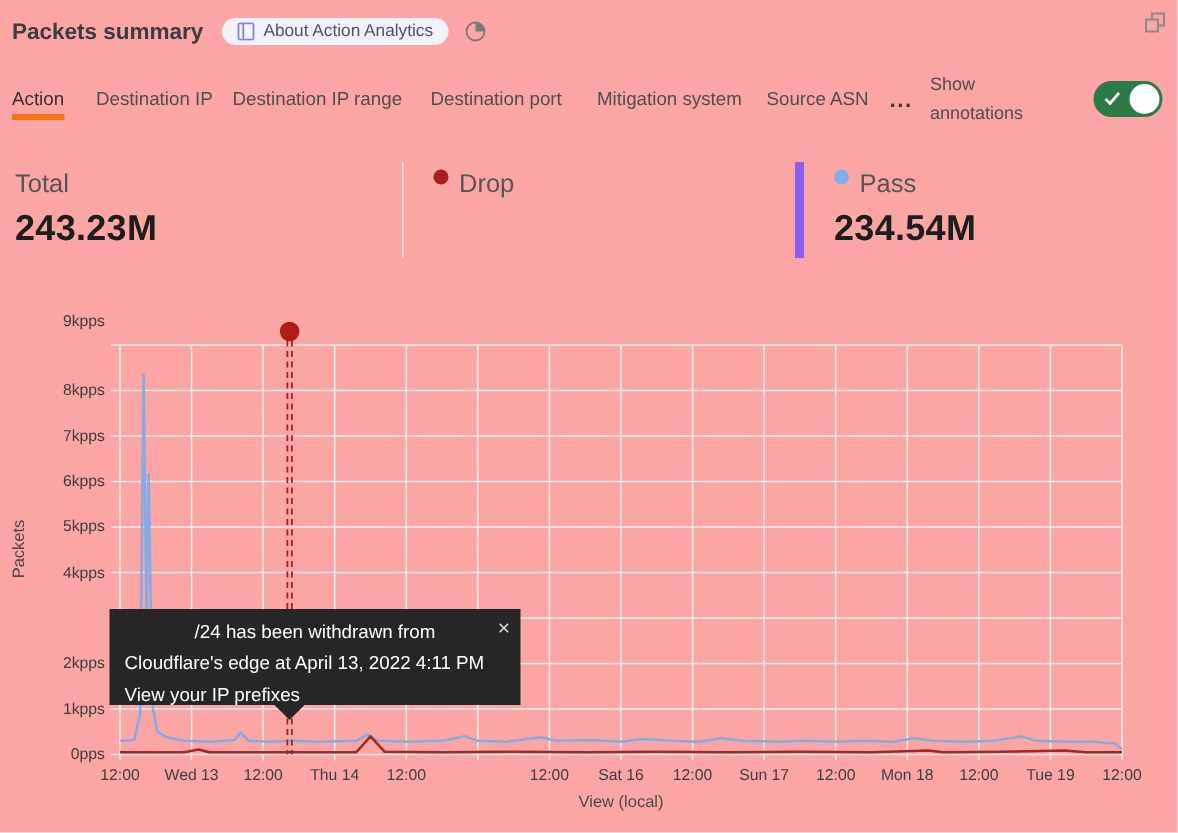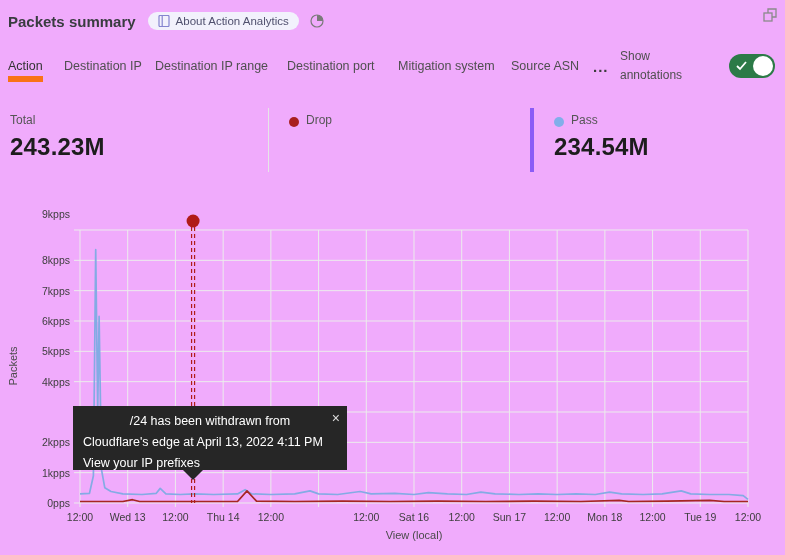--- a/index.html
+++ b/index.html
@@ -1,42 +1,42 @@
 <!DOCTYPE html>
 <html><head>
 <meta charset="utf-8">
 <style>
   html,body{margin:0;padding:0;background:#fff;}
-  .page{position:relative;width:785px;height:555px;background:#f0abfc;overflow:hidden;
+  .page{position:relative;width:785px;height:555px;background:#fca5a5;overflow:hidden;
         font-family:"Liberation Sans","DejaVu Sans",sans-serif;color:#333;}
   
   .header{position:absolute;top:6px;left:8px;right:8px;height:30px;display:flex;align-items:center;}
   .title{font-size:15px;font-weight:700;color:#393c40;margin:0;}
   .badge{display:inline-flex;align-items:center;gap:6px;margin-left:12px;padding:3px 10px;
          border-radius:11px;background:#f2f1fc;color:#50506e;font-size:11.5px;cursor:pointer;}
   .time-icon{margin-left:10px;display:inline-flex;cursor:pointer;}
   .expand{position:absolute;right:0;top:2px;cursor:pointer;}
   
   .tabs{position:absolute;top:42px;left:8px;right:10px;min-height:48px;display:flex;align-items:center;}
   .tab{font-size:12.5px;line-height:19px;color:#4f4f4f;cursor:pointer;}
   .t0{width:56px}.t1{width:91px}.t2{width:132px}.t3{width:111px}.t4{width:113px}.t5{width:82px}
-  .tab.active span{color:#333;border-bottom:6px solid #f97316;padding-bottom:3px;}
+  .tab.active span{color:#333;border-bottom:4px solid #f97316;padding-bottom:3px;}
   .more{width:27px;font-size:15px;font-weight:700;color:#3c3c3c;letter-spacing:1px;cursor:pointer;}
   .show-ann{width:88px;font-size:12px;line-height:19px;color:#4f4f4f;}
   .toggle{margin-left:auto;position:relative;width:46px;height:24px;border-radius:12px;
           background:#2c7a47;cursor:pointer;flex:none;}
   .knob{position:absolute;top:2px;right:2px;width:20px;height:20px;border-radius:50%;background:#fff;}
   .toggle svg{position:absolute;left:7px;top:7px;}
   
   .stats{position:absolute;top:108px;left:0;right:0;height:64px;display:flex;}
   .stat{padding-top:5px;}
   .s0{width:258px;padding-left:10px;border-right:1px solid #e6e6e6;}
-  .s1{width:241px;padding-left:20px;border-right:4px solid #8b5cf6;}
+  .s1{width:241px;padding-left:20px;border-right:6px solid #8b5cf6;}
   .s2{flex:1;padding-left:20px;}
-  .stat-label{display:flex;align-items:flex-end;gap:7px;font-size:12px;color:#555;}
+  .stat-label{display:flex;align-items:flex-start;gap:7px;font-size:17px;color:#555;}
   .dot{width:10px;height:10px;border-radius:50%;display:inline-block;}
   .stat-value{margin-top:6px;font-size:24px;font-weight:600;color:#1d1d1d;letter-spacing:.2px;}
   
   .chart{position:absolute;top:196px;left:0;width:785px;height:359px;}
   .chart svg.plot{position:absolute;left:0;top:0;}
   .ylab{position:absolute;width:120px;height:14px;left:-46px;top:163px;text-align:center;
         font-size:11px;color:#4a4a4a;transform:rotate(-90deg);}
   .ytick{position:absolute;width:70px;text-align:right;font-size:10.5px;color:#3e3e3e;}
   .xtick{position:absolute;top:315px;font-size:10.5px;color:#3e3e3e;transform:translateX(-50%);white-space:nowrap;}
   .xlab{position:absolute;top:333px;left:80px;width:668px;text-align:center;font-size:11px;color:#4a4a4a;}

